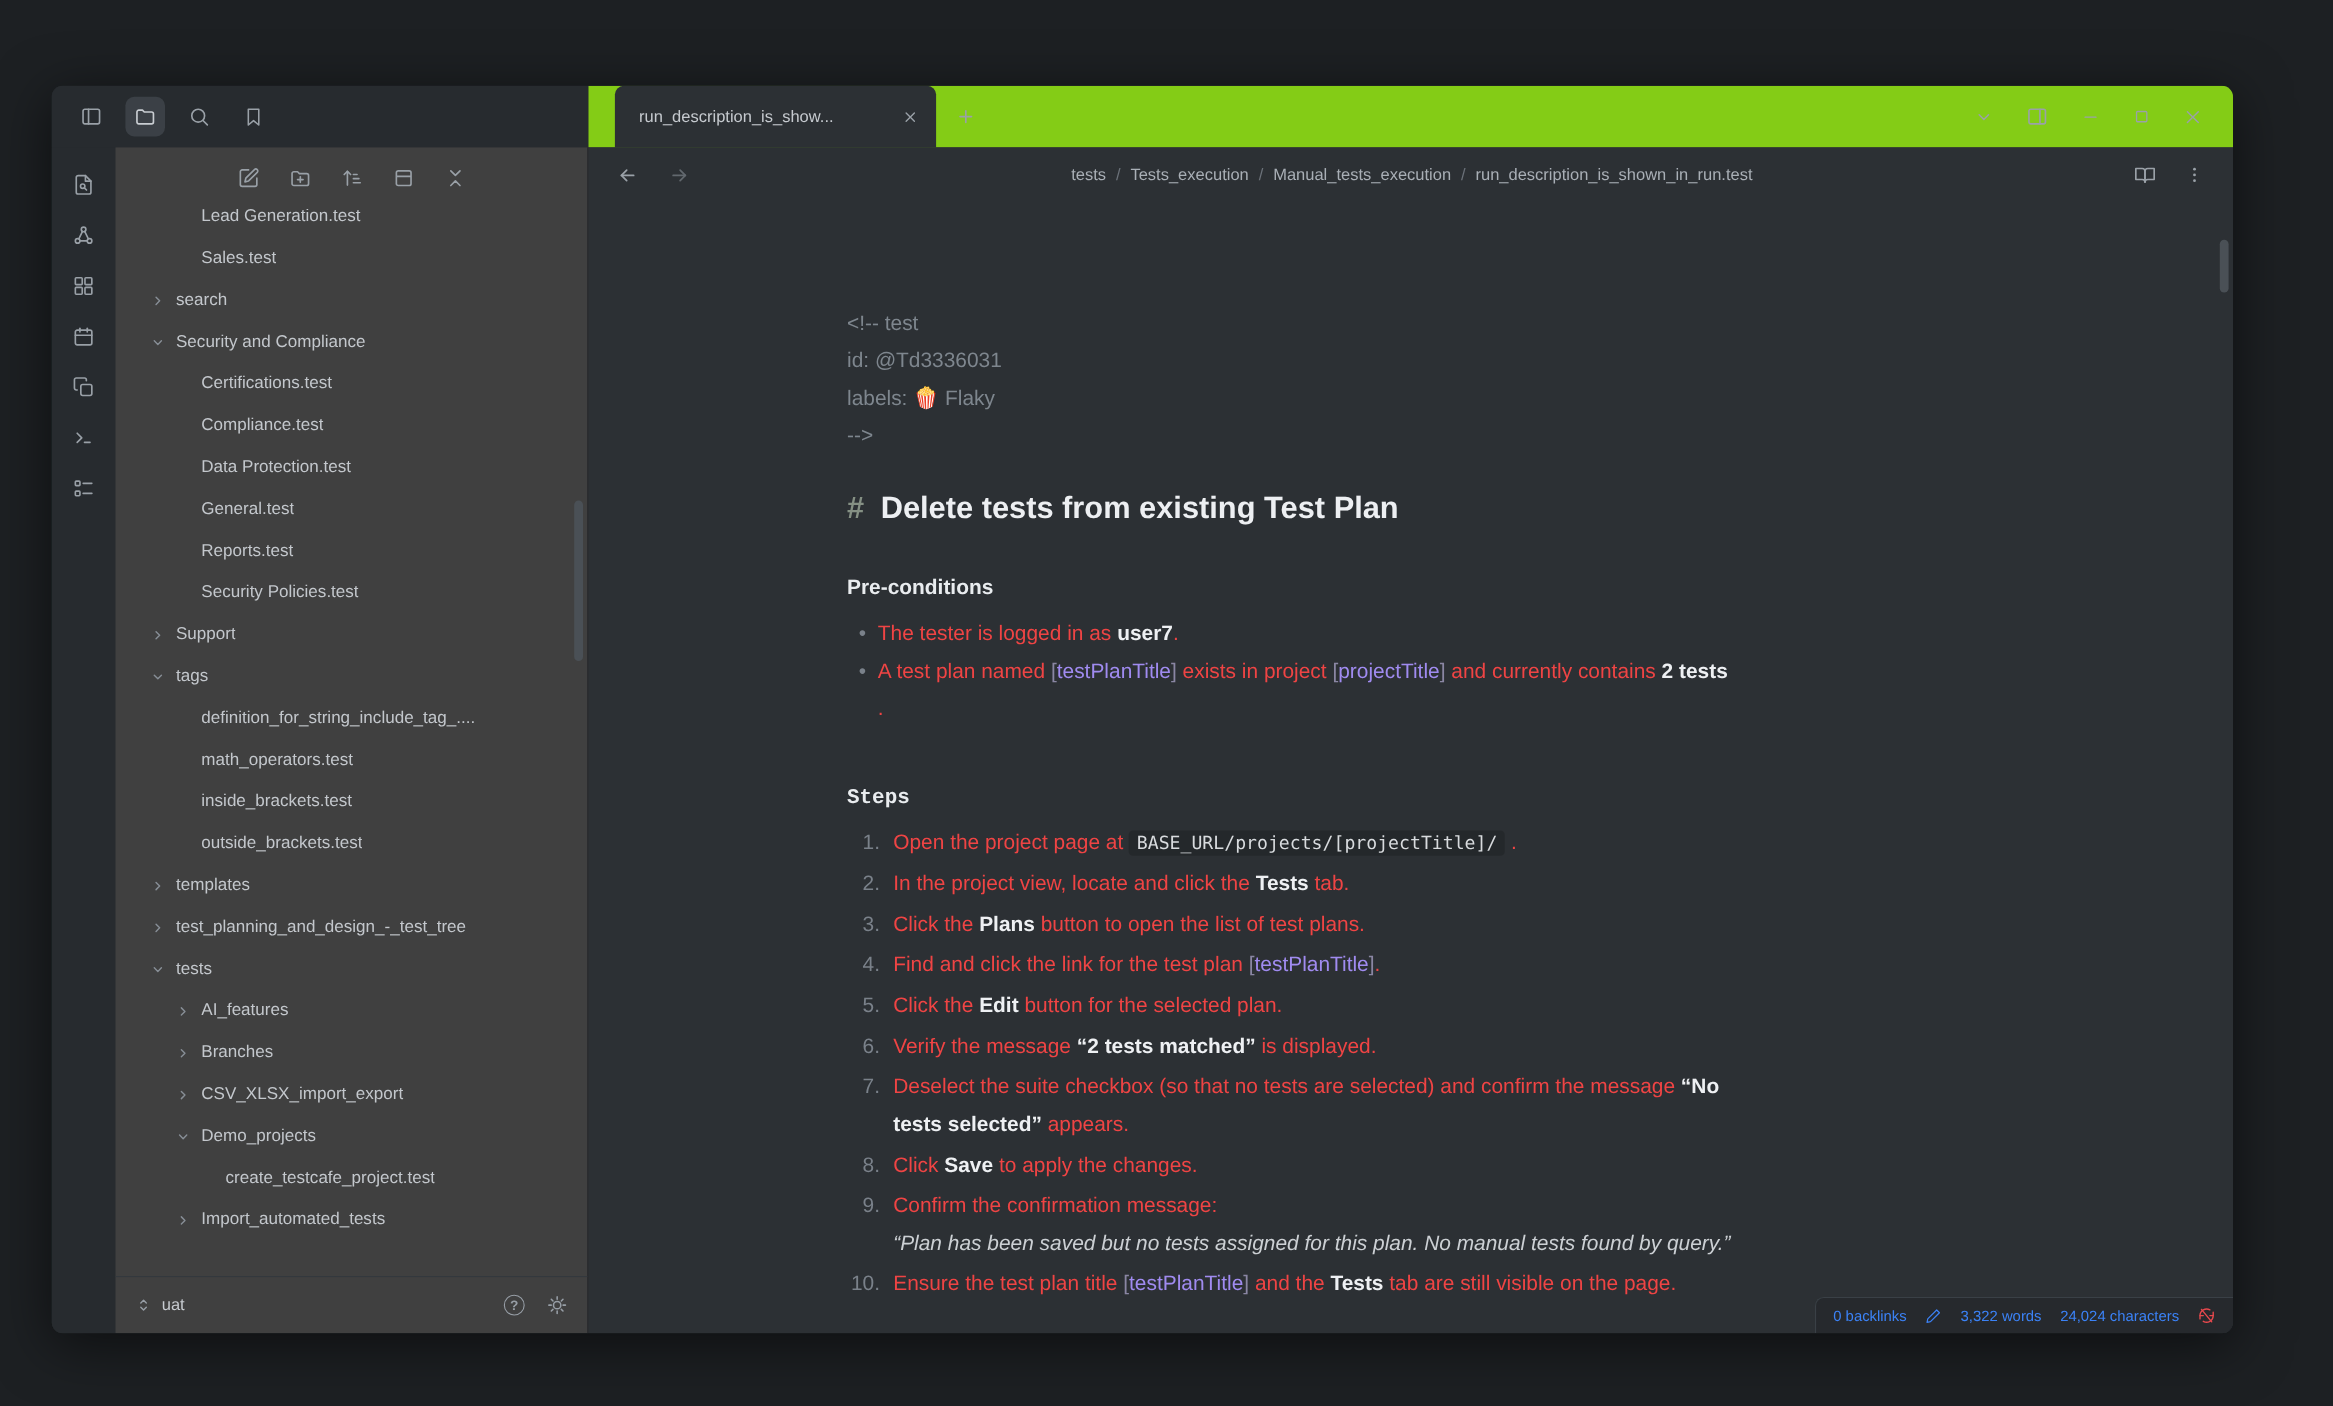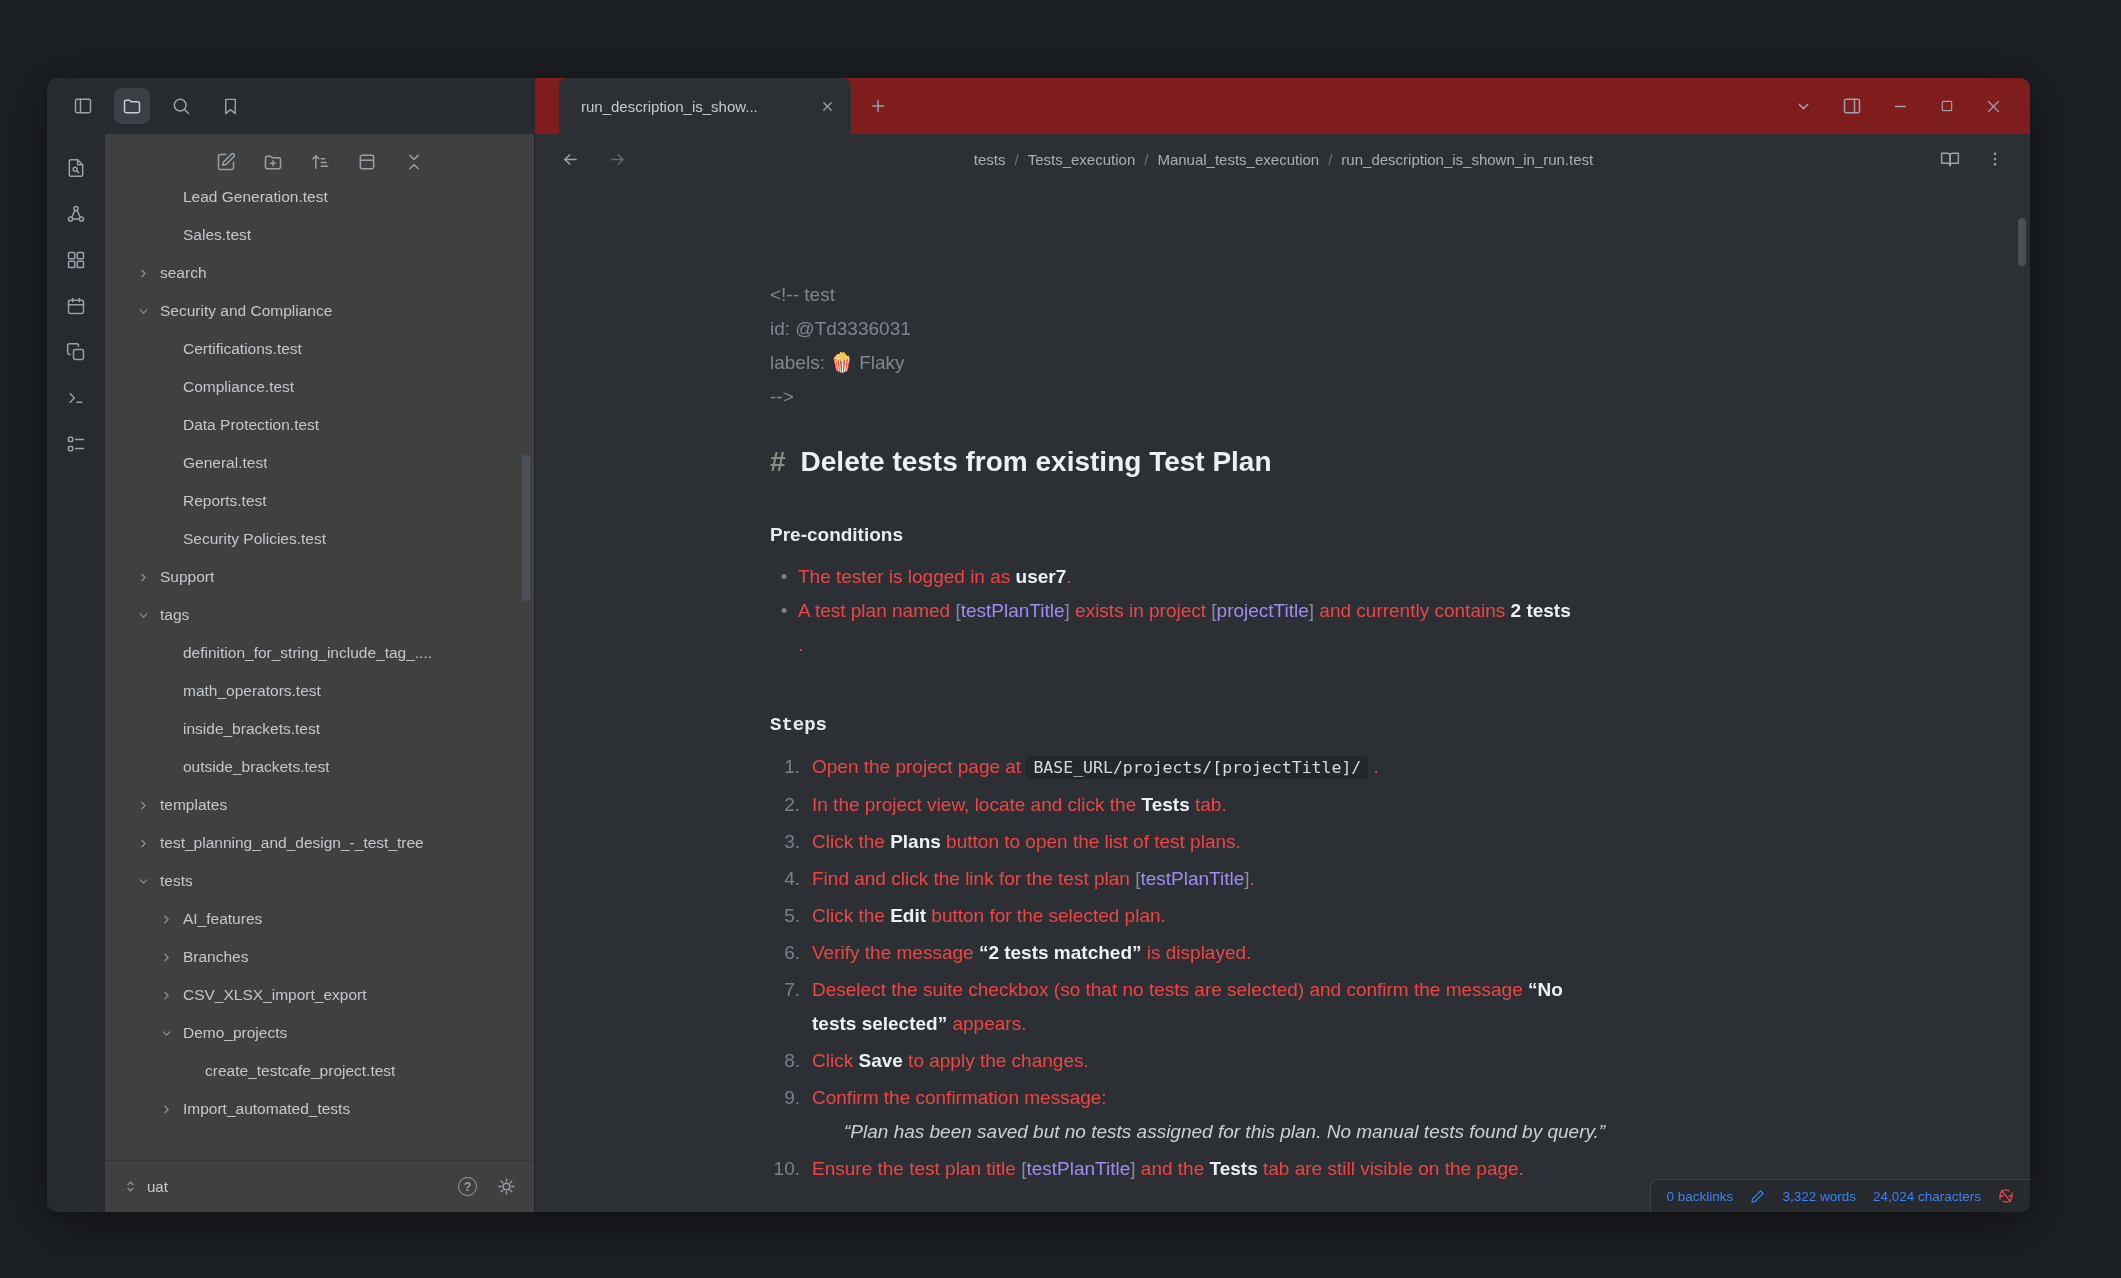--- a/index.html
+++ b/index.html
@@ -9,21 +9,21 @@
   .window {
     position:absolute; left:47px; top:78px; width:1983px; height:1134px;
     border-radius:10px; overflow:hidden; background:#272b2f;
     display:flex; flex-direction:column;
     box-shadow:0 10px 50px rgba(0,0,0,.55);
   }
 
   
   .titlebar { height:56px; flex-shrink:0; display:flex; }
   .tb-left { width:488px; background:#272b2f; display:flex; align-items:center; gap:13px; padding-left:18px; }
-  .tb-right { flex:1; background:#7f1d1d; display:flex; align-items:center; min-width:0; }
+  .tb-right { flex:1; background:#84cc16; display:flex; align-items:center; min-width:0; }
   .icon-btn { width:36px; height:36px; border-radius:8px; display:flex; align-items:center; justify-content:center; color:#9aa1a8; cursor:pointer; }
   .icon-btn.active { background:#3b4046; color:#c9cdd2; }
   .tab { margin-left:24px; height:56px; width:292px; background:#2c3034; border-radius:8px 8px 0 0; display:flex; align-items:center; padding:0 16px 0 22px; }
   .tab-title { flex:1; font-size:15px; color:#c6cacf; white-space:nowrap; overflow:hidden; }
   .tab-close { color:#9aa1a8; display:flex; cursor:pointer; }
   .new-tab { margin-left:18px; color:#9aa1a8; display:flex; cursor:pointer; }
   .tb-controls { margin-left:auto; display:flex; align-items:center; gap:30px; padding-right:28px; color:#9aa1a8; }
   .tb-controls > * { cursor:pointer; display:flex; }
 
   
@@ -82,21 +82,21 @@
   .bullet-marker { width:28px; flex-shrink:0; color:#7a818a; text-align:center; }
   .step-item { display:flex; margin-top:3px; }
   .step-num { min-width:30px; flex-shrink:0; text-align:right; margin-right:12px; color:#7a818a; }
   .li-text { flex:1; min-width:0; }
 
   .seg-t { color:#ef4444; }
   .seg-b { font-weight:bold; color:#eef0f3; }
   .seg-l { color:#a08bf0; cursor:pointer; }
   .seg-m { color:#8a86a3; }
   .seg-c { font-family:"DejaVu Sans Mono","Liberation Mono",monospace; font-size:16.5px; background:rgba(0,0,0,0.16); padding:2px 7px; border-radius:4px; color:#d8dbde; }
-  .seg-i { font-style:italic; color:#ccd0d4;margin-left:32px; }
+  .seg-i { font-style:italic; color:#ccd0d4; }
 
   .main-scrollbar { position:absolute; right:4px; top:34px; width:8px; height:48px; border-radius:4px; background:#4a5056; cursor:pointer; }
 
   
   .status-bar {
     position:absolute; right:0; bottom:0; height:33px;
     background:#26292d; border:1px solid #3a4046; border-right:none; border-bottom:none;
     border-radius:8px 0 0 0; display:flex; align-items:center; gap:17px; padding:0 16px;
     font-size:13.5px; color:#3b82f6;
   }

